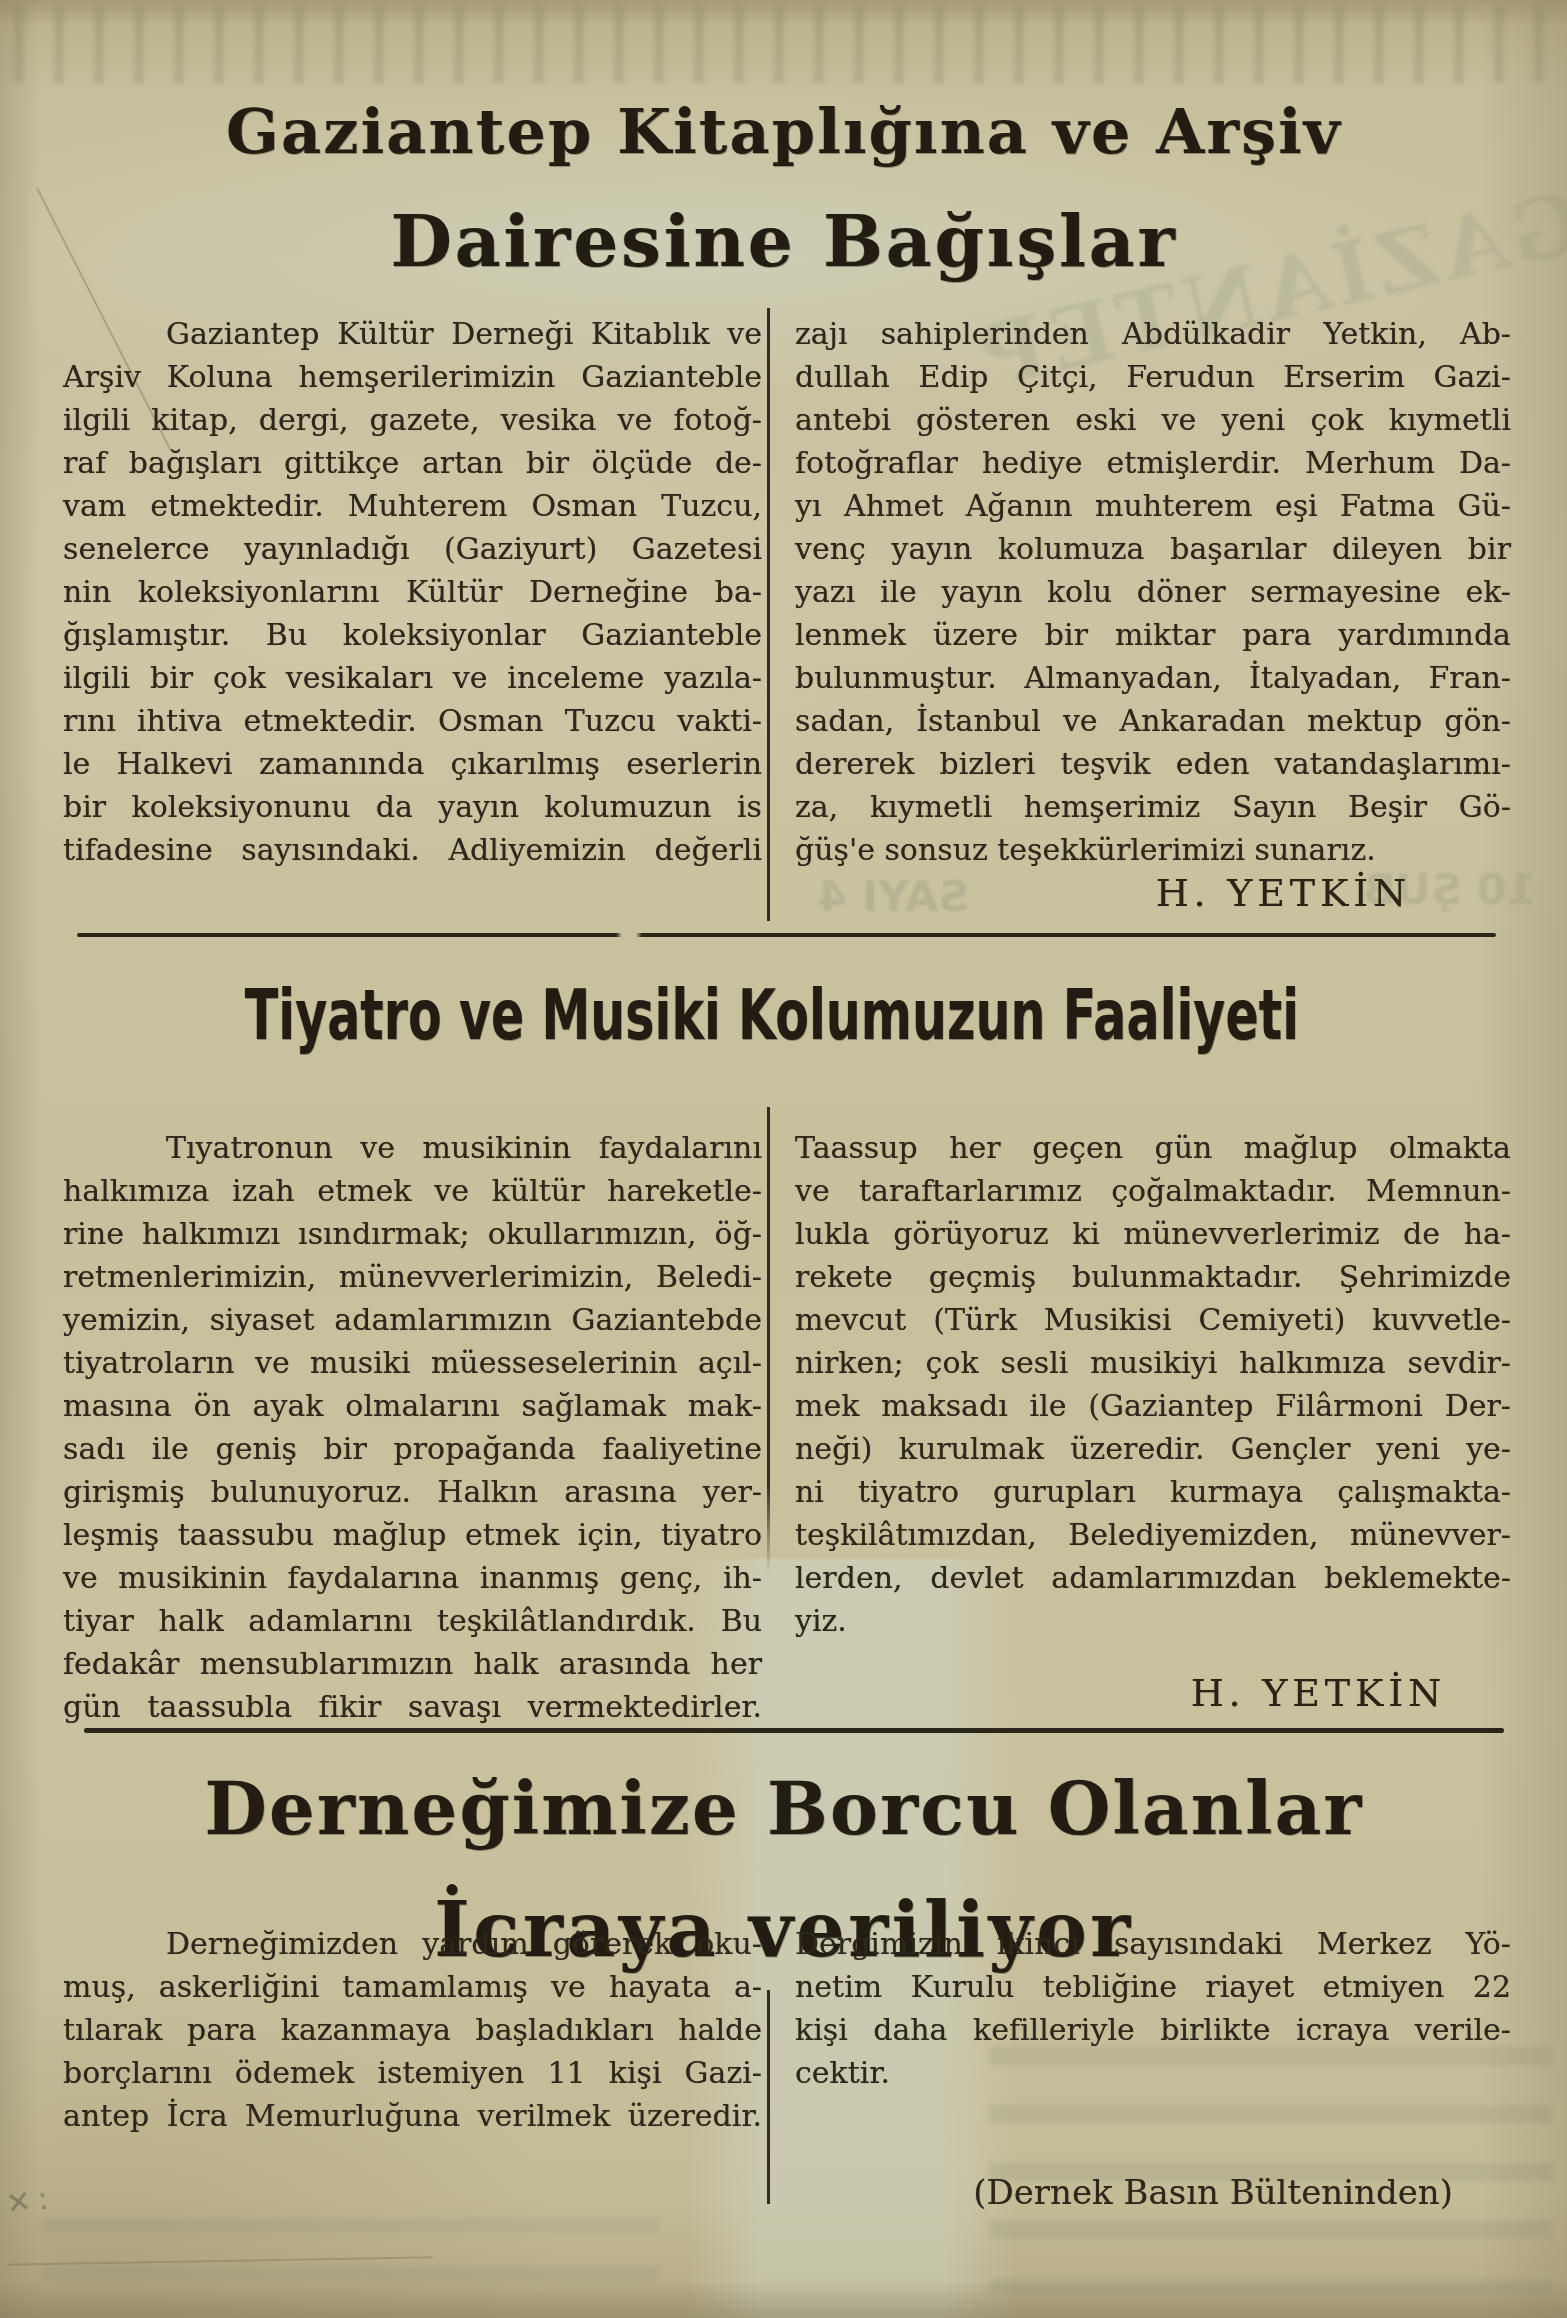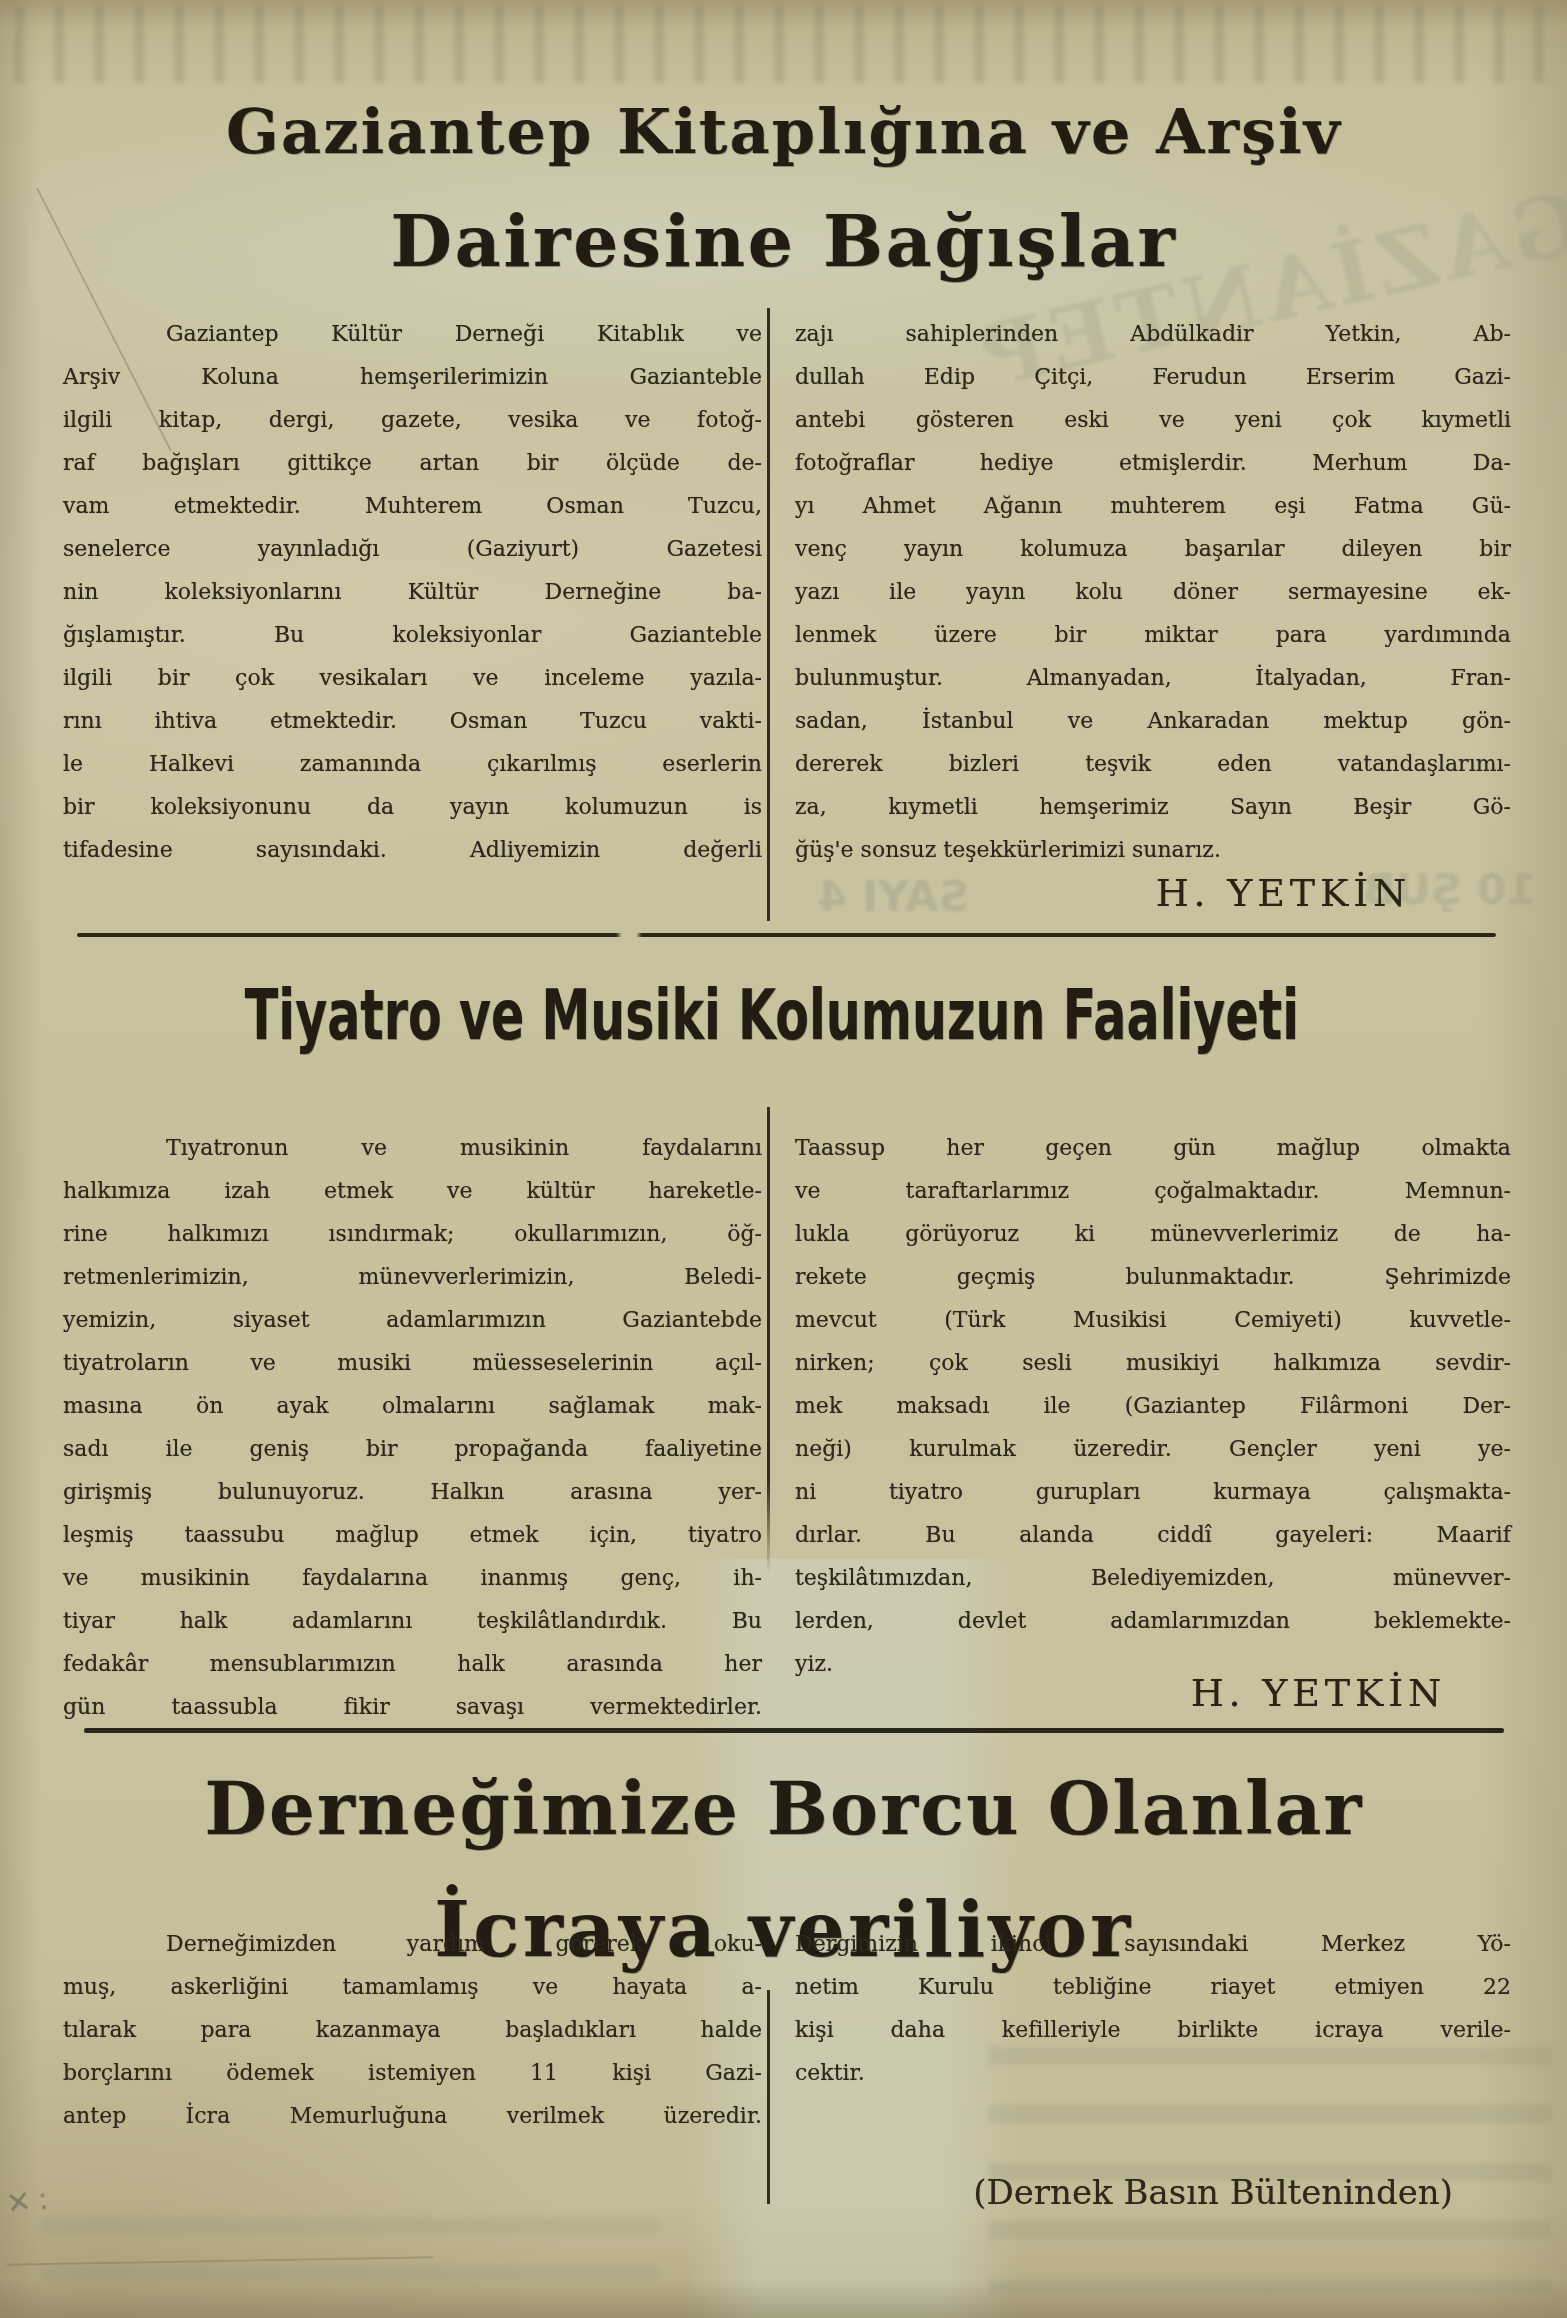--- a/index.html
+++ b/index.html
@@ -56,21 +56,21 @@
   .headline{position:absolute;left:0;width:1568px;text-align:center;
     font-weight:bold;color:#221c12;
     text-shadow:0.7px 0.7px 0 rgba(34,28,18,.35), -0.7px 0 0 rgba(34,28,18,.2);}
   .h1a{top:95px;font-size:62px;letter-spacing:2.1px;}
   .h1b{top:199px;font-size:71px;letter-spacing:2.7px;}
   .h2{top:979px;font-family:"DejaVu Sans",sans-serif;font-size:63px;letter-spacing:0px;}
   .h2 .squeeze{display:inline-block;transform:scale(.78,1.1);transform-origin:46% 50%;}
   .h3a{top:1766px;font-size:72px;letter-spacing:2.1px;}
   .h3b{top:1885px;font-size:76px;letter-spacing:3.4px;}
   
-  .col{position:absolute;font-size:22px;line-height:43px;color:#2e271b;
+  .col{position:absolute;font-size:30px;line-height:43px;color:#2e271b;
     text-shadow:0 0 0.7px rgba(46,39,27,.55);}
   .c-left{left:63px;width:699px;}
   .c-right{left:795px;width:716px;}
   .a1{top:312px;}  .a2{top:1114px;margin-top:12px;}  .a3{top:1922px;}
   .tline{text-align:justify;text-align-last:justify;height:43px;white-space:nowrap;}
   .tline.nojust{text-align-last:left;white-space:normal;}
   .tline.ind{text-indent:103px;}
   
   .sig{position:absolute;left:795px;width:716px;text-align:right;
     font-size:38px;letter-spacing:4.8px;color:#2a2316;
@@ -174,21 +174,20 @@
   <div class="col c-right a2">
       <div class="tline">Taassup her geçen gün mağlup olmakta</div>
       <div class="tline">ve taraftarlarımız çoğalmaktadır. Memnun-</div>
       <div class="tline">lukla görüyoruz ki münevverlerimiz de ha-</div>
       <div class="tline">rekete geçmiş bulunmaktadır. Şehrimizde</div>
       <div class="tline">mevcut (Türk Musikisi Cemiyeti) kuvvetle-</div>
       <div class="tline">nirken; çok sesli musikiyi halkımıza sevdir-</div>
       <div class="tline">mek maksadı ile (Gaziantep Filârmoni Der-</div>
       <div class="tline">neği) kurulmak üzeredir. Gençler yeni ye-</div>
       <div class="tline">ni tiyatro gurupları kurmaya çalışmakta-</div>
-      <div class="tline">dırlar. Bu alanda ciddî gayeleri: Maarif</div>
       <div class="tline">teşkilâtımızdan, Belediyemizden, münevver-</div>
       <div class="tline">lerden, devlet adamlarımızdan beklemekte-</div>
       <div class="tline nojust">yiz.</div>
     </div>
   <div class="sig sig2">H. YETKİN</div>
   <div class="vrule v2"></div>
 
   <div class="hrule hr2"></div>
 
   <div class="headline h3a">Derneğimize Borcu Olanlar</div>

